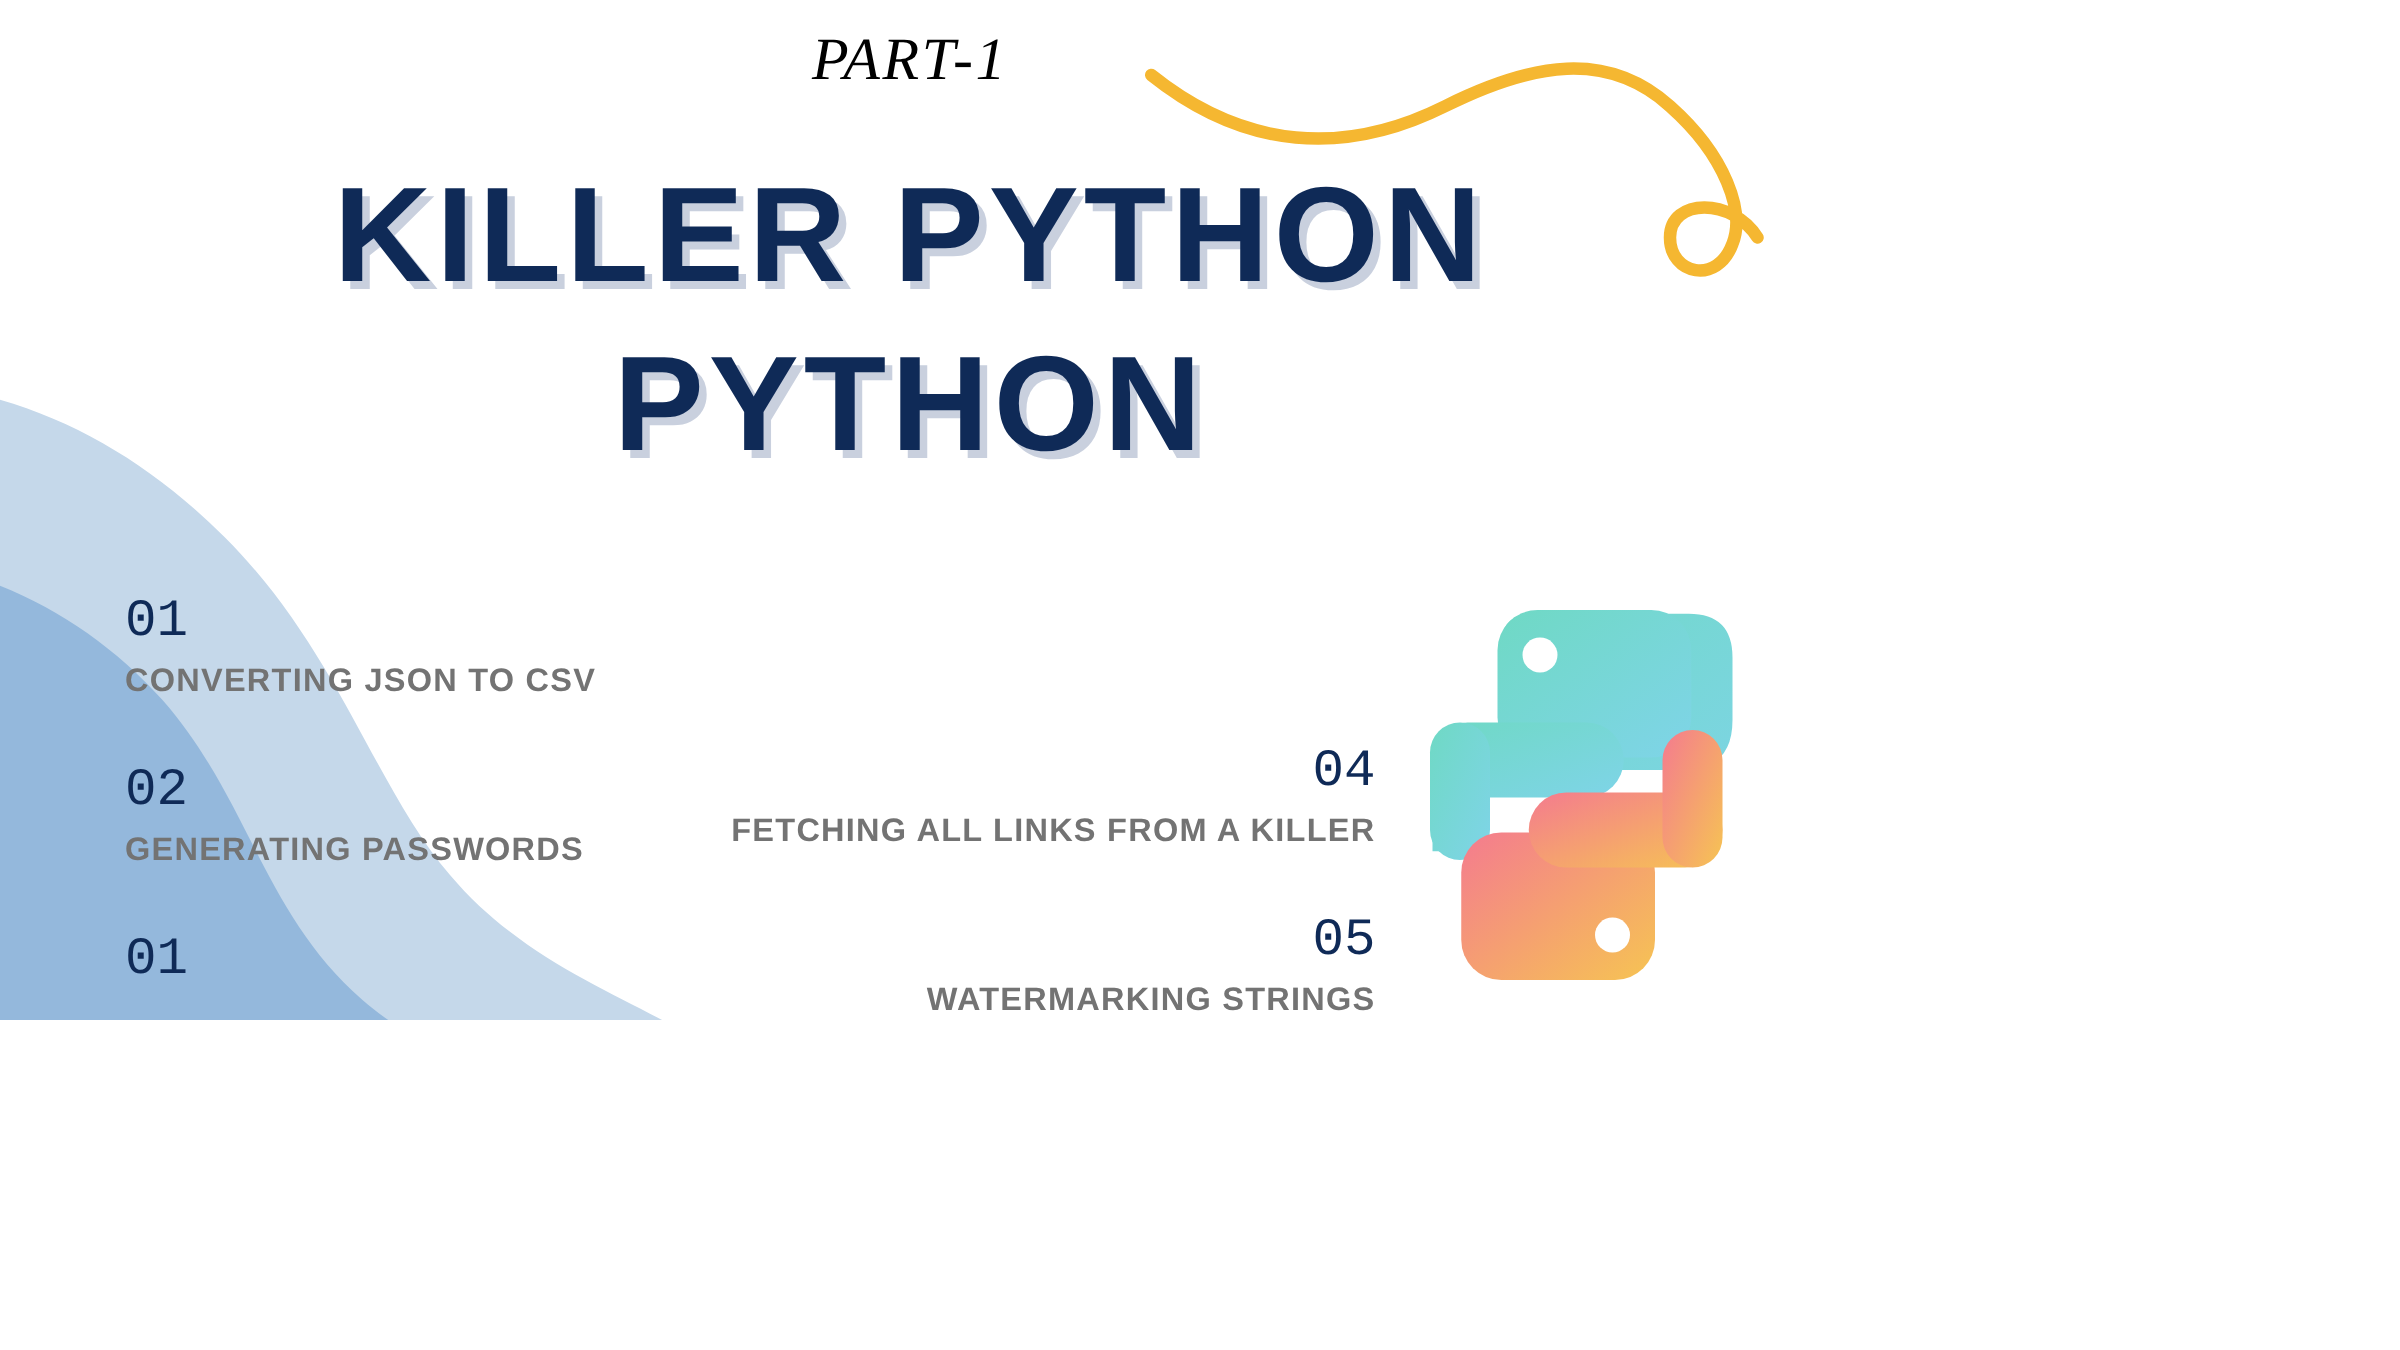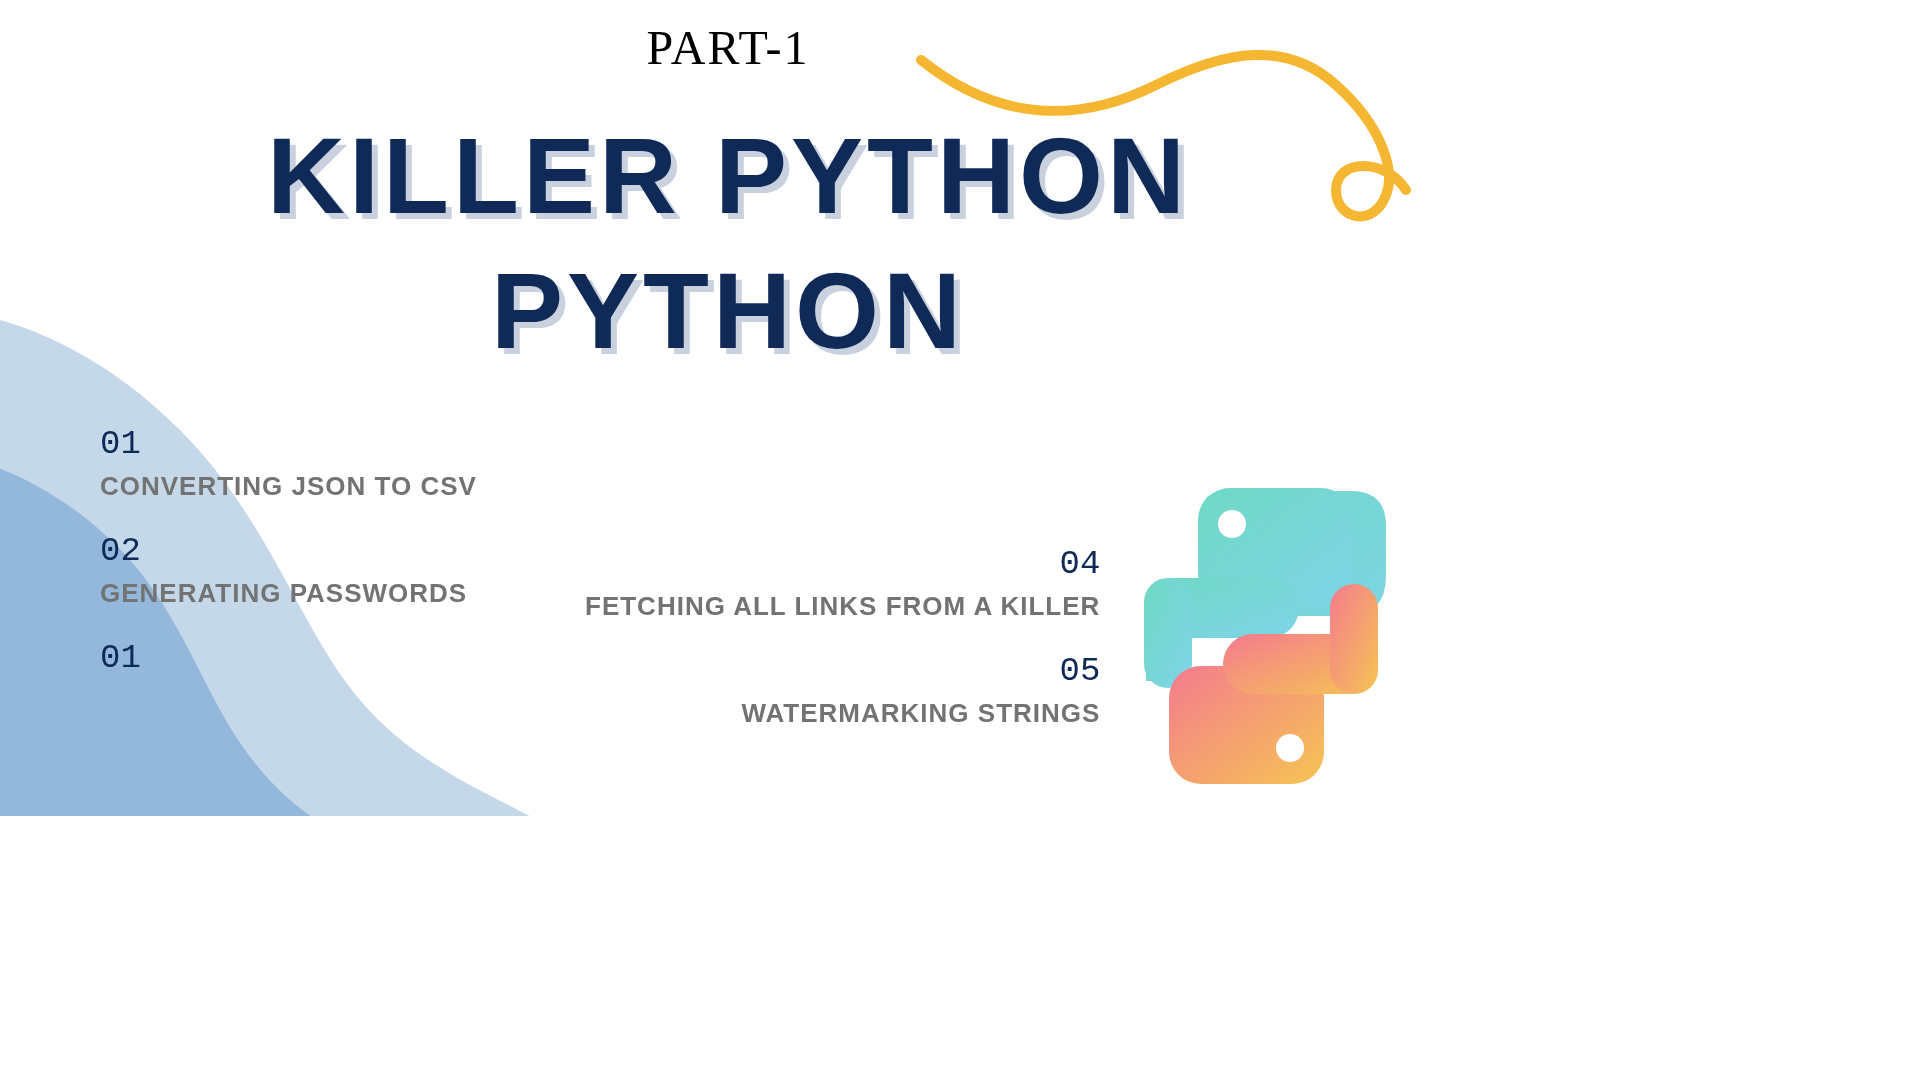--- a/index.html
+++ b/index.html
@@ -29,24 +29,25 @@
     top: 20px;
     left: 0;
     width: 100%;
     text-align: center;
     font-family: "Times New Roman", Times, serif;
     font-size: 48px;
     font-weight: 400;
     color: #000;
     letter-spacing: 2px;
     z-index: 5;
+    font-style: italic;
   }
   .title {
     position: absolute;
-    top: 108px;
+    top: 120px;
     left: 0;
     width: 100%;
     text-align: center;
     z-index: 5;
   }
   .title-text {
     font-family: Arial, Helvetica, sans-serif;
     font-weight: 900;
     font-size: 108px;
     line-height: 1.25;
@@ -65,24 +66,25 @@
     left: 585px;
     top: 545px;
     z-index: 6;
     text-align: right;
   }
   .item {
     margin-bottom: 30px;
   }
   .item-num {
     font-family: "Courier New", monospace;
-    font-size: 34px;
+    font-size: 42px;
     font-weight: 400;
     color: #0f2a57;
     margin-bottom: 8px;
+    margin-top: 48px;
   }
   .item-label {
     font-family: Arial, Helvetica, sans-serif;
     font-size: 26px;
     font-weight: 800;
     letter-spacing: 1px;
     color: #737373;
   }
   .squiggle {
     position: absolute;

